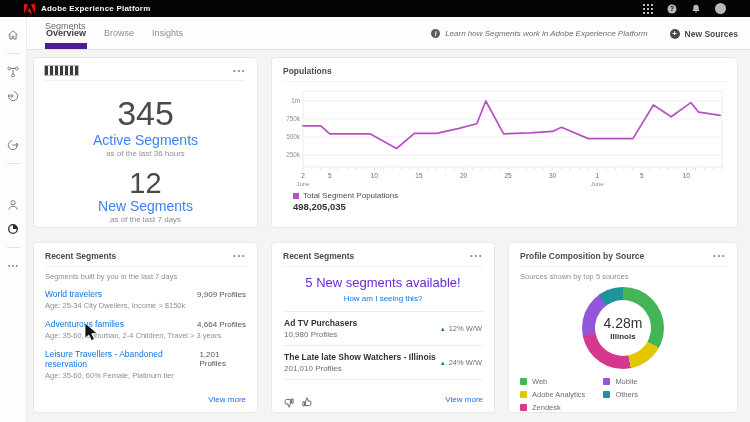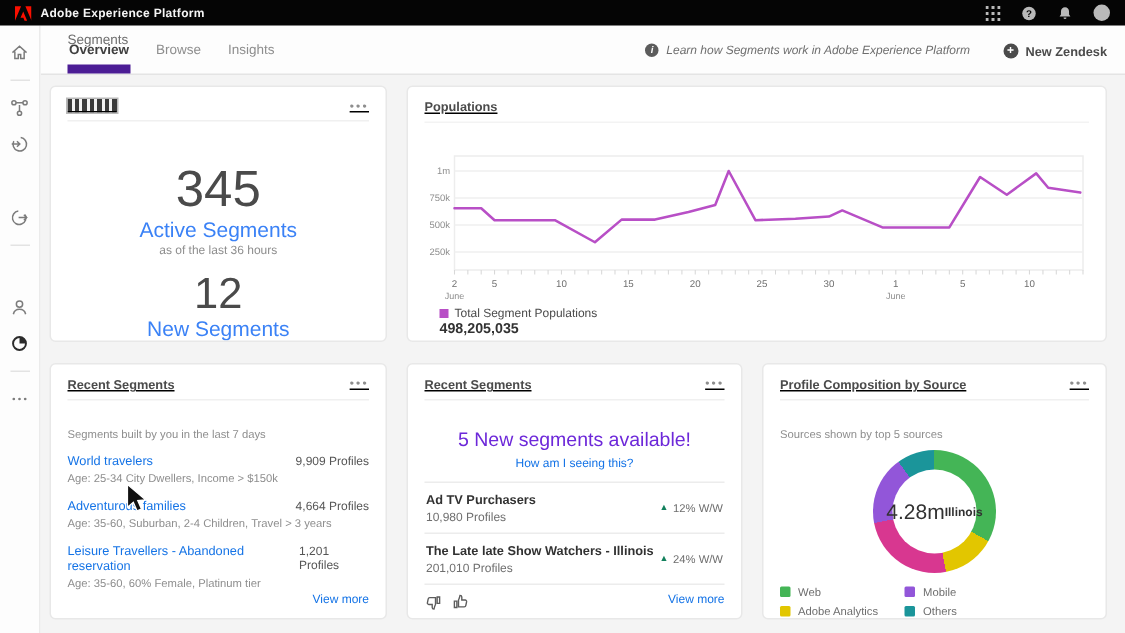--- a/index.html
+++ b/index.html
@@ -1,21 +1,21 @@
 <!DOCTYPE html>
 <html><head>
 <meta charset="utf-8">
 <style>
   * { margin:0; padding:0; box-sizing:border-box; }
   html,body { width:750px; height:422px; overflow:hidden; background:#f4f4f4;
     font-family:"Liberation Sans", sans-serif; -webkit-font-smoothing:antialiased; }
 
   
   .topbar { position:absolute; left:0; top:0; width:750px; height:17px; background:#050505;
-    display:flex; align-items:center; padding:0 10px; z-index:30; }
+    display:flex; align-items:center; padding:0 24px; z-index:30; }
   .topbar .logo { width:11px; height:10px; margin-right:6px; }
   .topbar .app-title { color:#f5f5f5; font-size:8px; font-weight:700; letter-spacing:.2px; }
   .topbar .tb-right { margin-left:auto; display:flex; align-items:center; gap:14px; }
   .tb-icon { width:10px; height:10px; display:flex; align-items:center; justify-content:center; color:#c4c4c4; cursor:pointer; }
   .tb-icon svg { width:10px; height:10px; }
   .avatar { width:11px; height:11px; border-radius:50%; background:#b9b9b9; }
 
   
   .sidebar { position:absolute; left:0; top:17px; width:27px; height:405px; background:#fdfdfd;
     border-right:1px solid #ebebeb; display:flex; flex-direction:column; align-items:center; padding-top:6px; z-index:20; }
@@ -46,21 +46,21 @@
   
   .content { position:absolute; left:27px; top:50px; width:723px; height:372px; padding:7px 12px 0 6px; }
   .grid { display:grid; grid-template-columns:225px 224px 1fr; grid-template-rows:171px 171px; gap:14px 13px; }
   .card { background:#fff; border:1px solid #e8e8e8; border-radius:4px; padding:8px 11px; position:relative; overflow:hidden; }
   .card-metrics { grid-column:1; grid-row:1; }
   .card-populations { grid-column:2 / span 2; grid-row:1; }
   .card-recent { grid-column:1; grid-row:2; }
   .card-newseg { grid-column:2; grid-row:2; }
   .card-comp { grid-column:3; grid-row:2; }
   .card-head { display:flex; align-items:center; justify-content:space-between;
-    border-bottom:1px solid #f0f0f0; padding-bottom:5px; margin-bottom:18px;text-decoration:underline; }
+    border-bottom:1px solid #f0f0f0; padding-bottom:5px; margin-bottom:5px; }
   .card-title { font-size:8.5px; font-weight:700; color:#4b4b4b; }
   .dots { font-size:8px; color:#8e8e8e; letter-spacing:1.5px; cursor:pointer; line-height:4px; }
 
   
   .redacted-title { color:transparent; font-size:8px; font-weight:700; letter-spacing:1px; line-height:9px;
     background:repeating-linear-gradient(90deg,#3a3a3a 0 3px,#f2f2f2 3px 5px); outline:1px solid #b9b9b9; }
   .metrics-body { text-align:center; padding-top:10px; }
   .stat { margin-bottom:10px; }
   .stat-value { font-size:34px; font-weight:400; color:#4a4a4a; line-height:1.05; }
   .stat-value.small { font-size:29px; }
@@ -95,21 +95,21 @@
   .tri-up { color:#12805c; font-size:6px; line-height:6px; }
   .feedback { position:absolute; left:11px; bottom:7px; display:flex; gap:8px; color:#5c5c5c; }
   .thumb { width:11px; height:11px; cursor:pointer; }
   .thumb svg { width:11px; height:11px; }
 
   
   .comp-subtitle { font-size:7.5px; color:#8e8e8e; margin:2px 0 6px; }
   .donut-wrap { display:flex; justify-content:center; }
   .donut { width:82px; height:82px; border-radius:50%; position:relative; }
   .donut-hole { position:absolute; left:13px; top:13px; width:56px; height:56px; border-radius:50%;
-    background:#fff; display:flex; flex-direction:row; align-items:center; justify-content:center; }
+    background:#fff; display:flex; flex-direction:column; align-items:center; justify-content:center; }
   .donut-value { font-size:14px; color:#323232; }
   .donut-label { font-size:8px; font-weight:700; color:#323232; margin-top:1px; }
   .comp-legend { display:grid; grid-template-rows:repeat(3,auto); grid-auto-flow:column; gap:4px 18px;
     margin-top:8px; justify-content:start; }
   .cl-item { display:flex; align-items:center; gap:5px; }
   .cl-swatch { width:7px; height:7px; border-radius:1px; flex:0 0 auto; }
   .cl-label { font-size:7.5px; color:#6e6e6e; }
 
   
   .cursor { position:absolute; left:84px; top:322px; width:15px; height:22px; z-index:50; pointer-events:none; }
@@ -210,21 +210,21 @@
       <span class="tab">Browse</span>
       <span class="tab">Insights</span>
     </div>
   <div class="sh-right">
     <span class="learn">
       <span class="info-badge">i</span>
       <span class="learn-text">Learn how Segments work in Adobe Experience Platform</span>
     </span>
     <span class="new-seg">
       <span class="plus-badge">+</span>
-      <span class="new-seg-label">New Zendesk</span>
+      <span class="new-seg-label">New Sources</span>
     </span>
   </div>
 </div>
 
 <div class="content">
   <div class="grid">
 
     <div class="card card-metrics">
       <div class="card-head">
         <span class="card-title redacted-title">xxxxxx</span>

